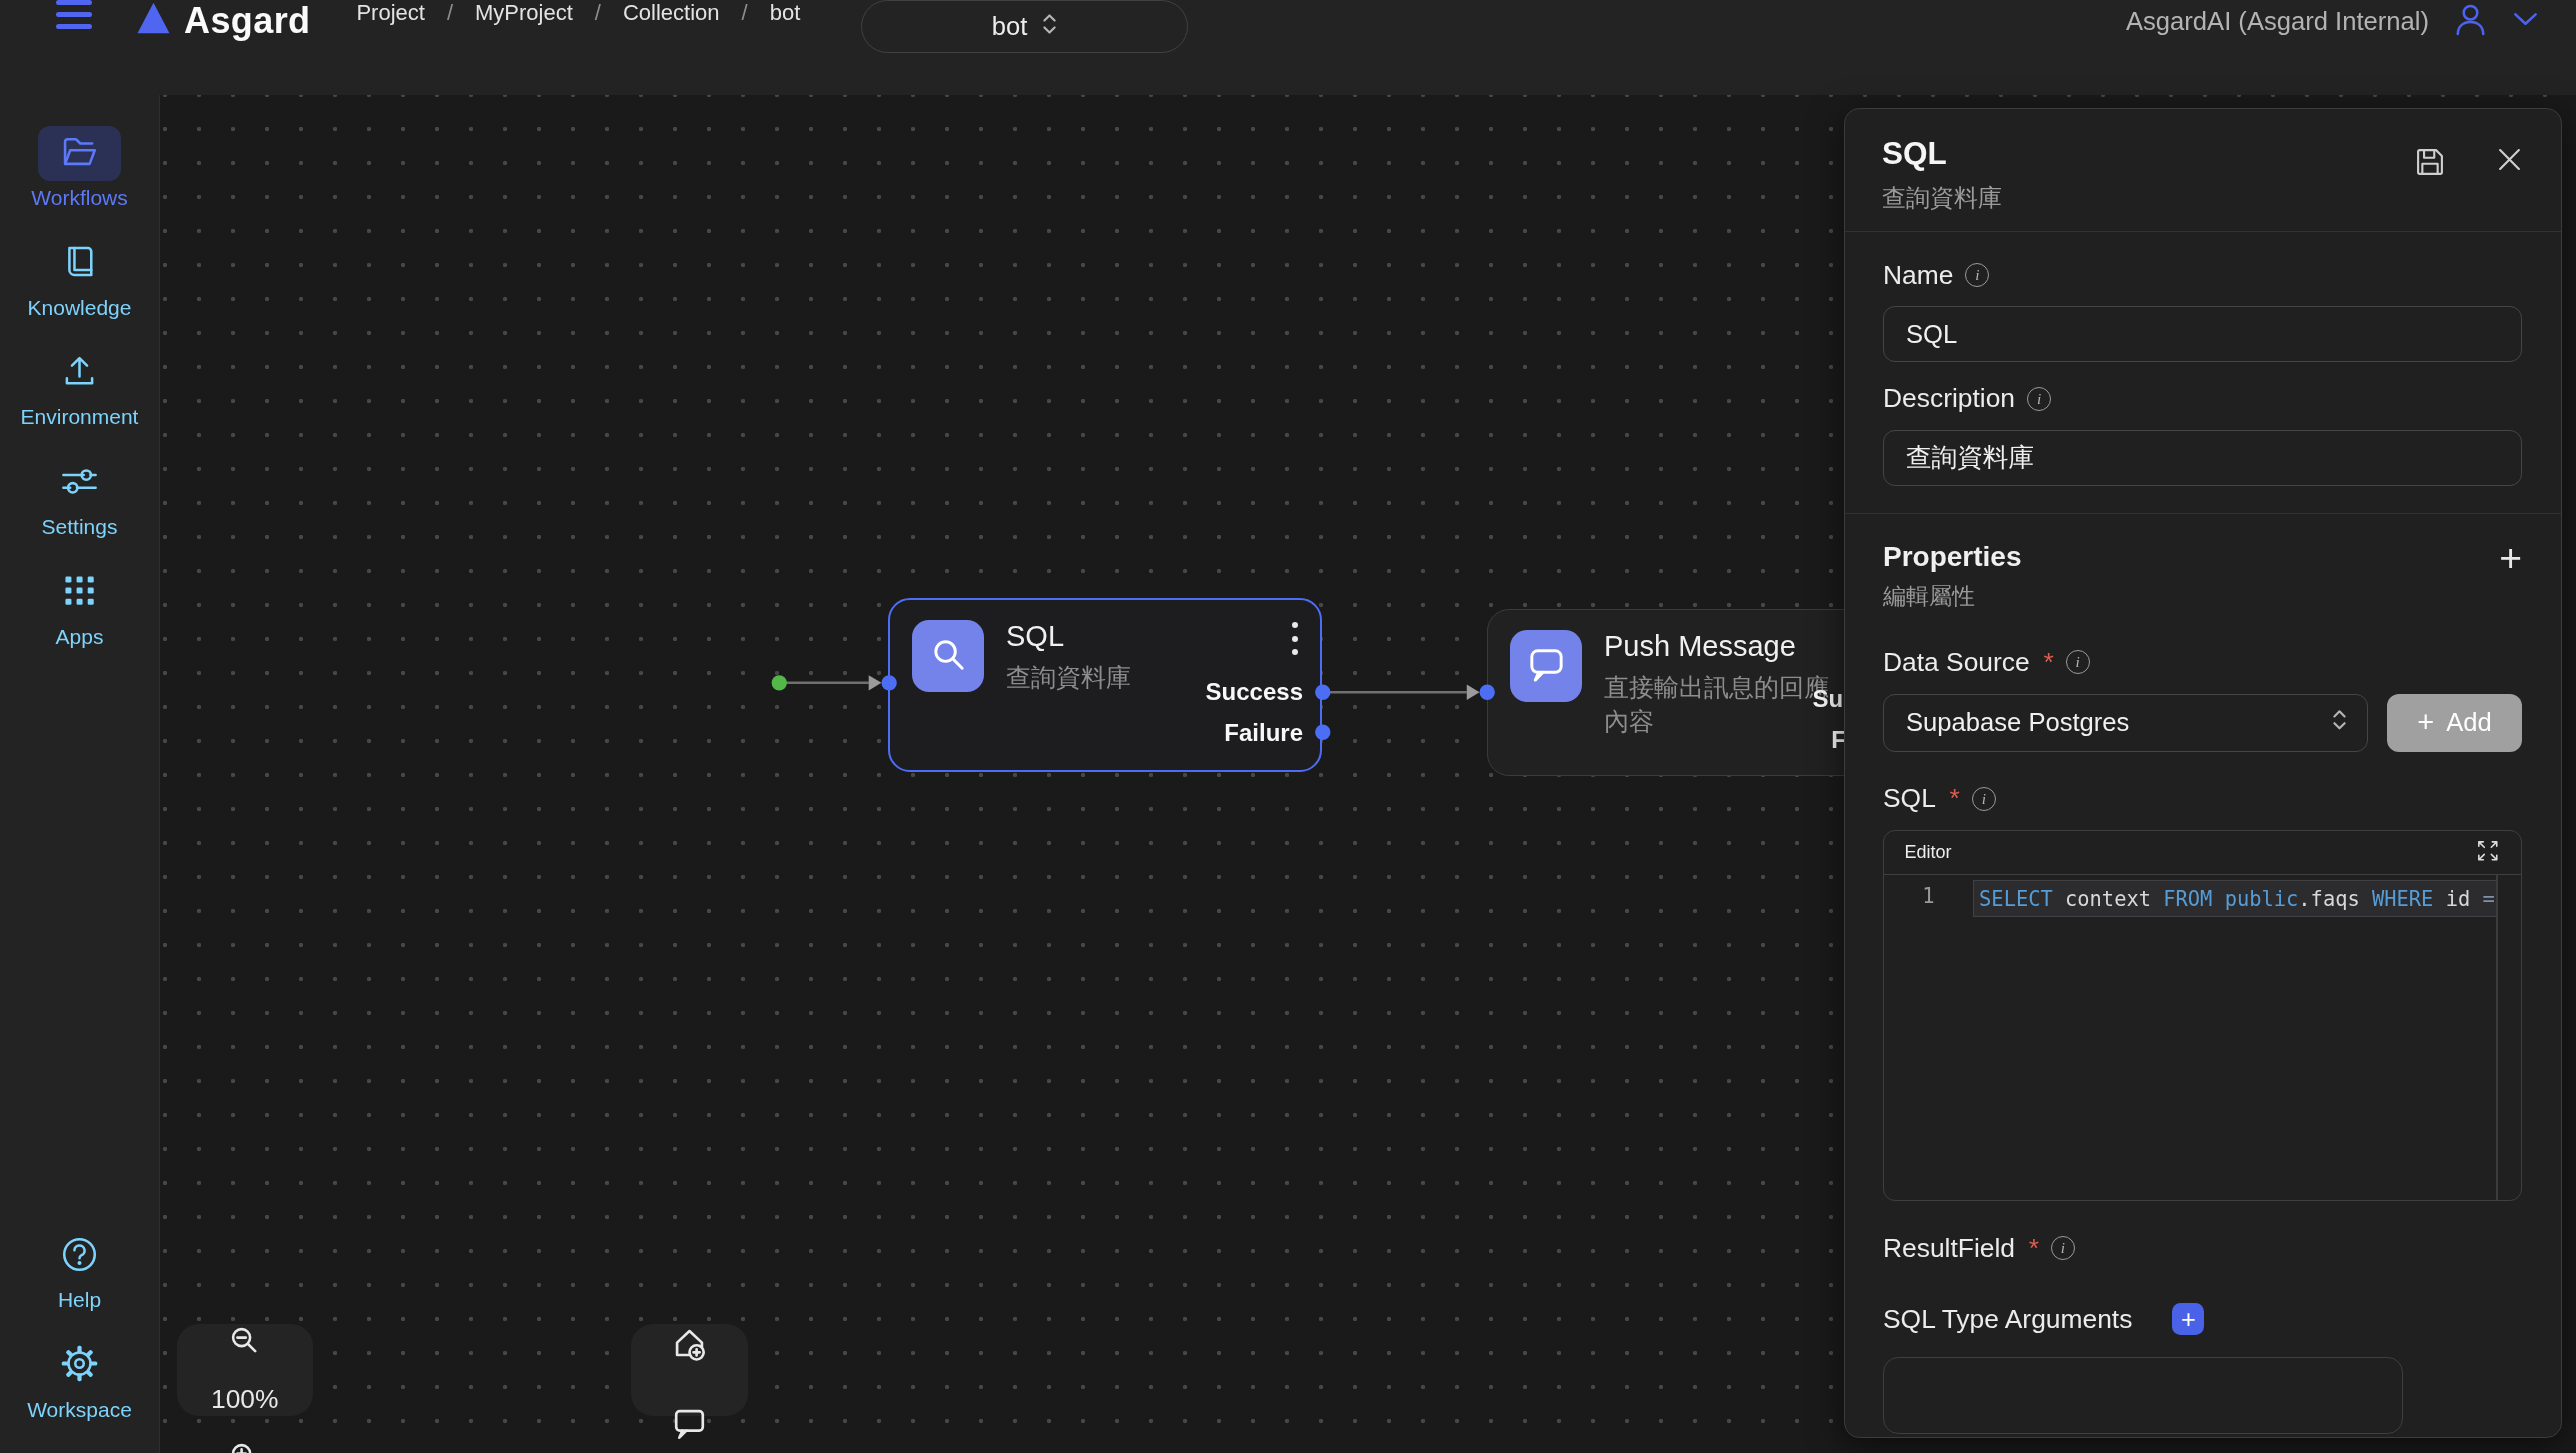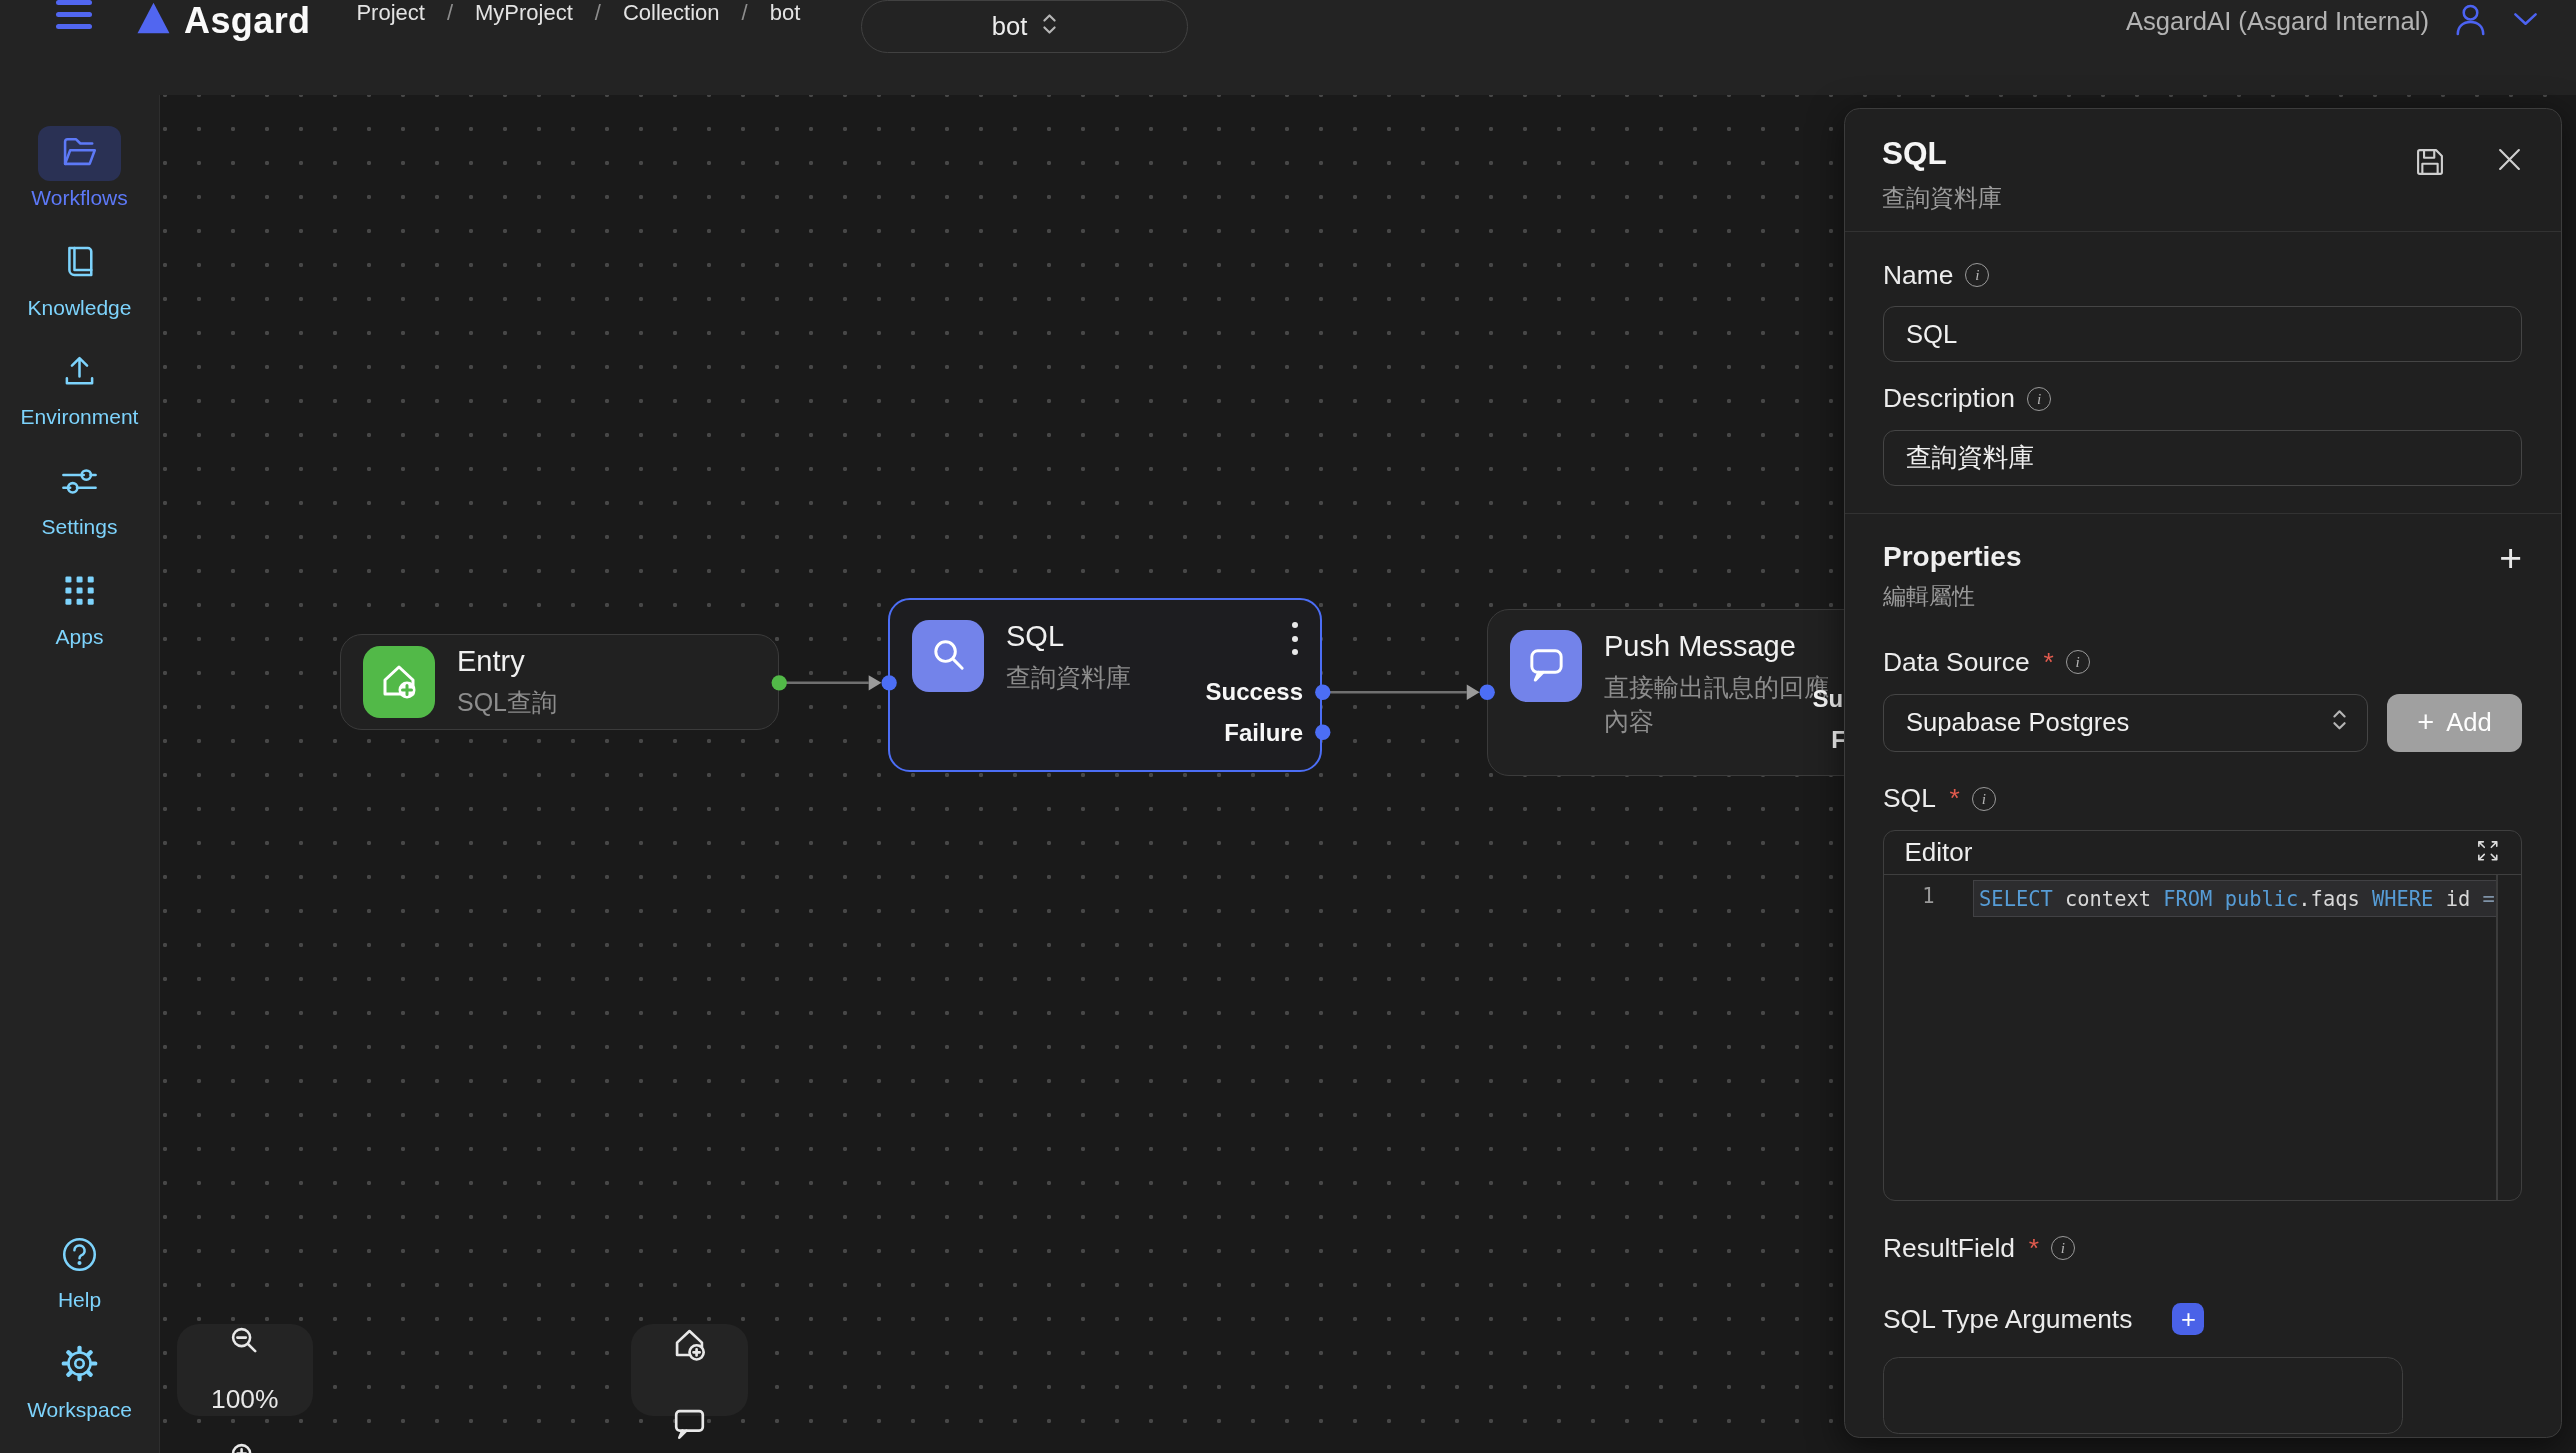--- a/index.html
+++ b/index.html
@@ -91,21 +91,21 @@
   .select { height:58px; border:1.7px solid #454545; border-radius:12px; display:flex; align-items:center;
     padding:0 19px 0 22px; font-size:25.6px; color:#f0f0f0; cursor:pointer; }
   .select .sp { flex:1; }
   .btn-add { width:135px; height:58px; border-radius:12px; background:#a0a0a0; color:#fdfdfd;
     display:flex; align-items:center; justify-content:center; gap:12px; font-size:25.6px; cursor:pointer; }
   .btn-add .pl { font-size:29px; font-weight:300; }
   .sql-block { margin-top:31px; }
   .editor { margin-top:15.3px; height:371px; border:1.7px solid #3f3f3f; border-radius:12px; overflow:hidden; position:relative; }
   .ed-head { height:44px; display:flex; align-items:center; justify-content:space-between;
     padding:0 20.4px; border-bottom:1.7px solid #3f3f3f; }
-  .ed-title { font-size:26px; color:#ededed; }
+  .ed-title { font-size:18px; color:#ededed; }
   .ed-body { position:relative; height:325px; font-family:"DejaVu Sans Mono","Liberation Mono",monospace; font-size:20.4px; }
   .gutter { position:absolute; left:0; top:0; bottom:0; width:89px; color:#9a9a9a; text-align:center; padding-top:8.5px; }
   .code-line { position:absolute; left:89px; right:24px; top:5.1px; height:37px; background:#2c2c2e;
     border:0.9px solid #414144; display:flex; align-items:center; padding-left:5.1px; white-space:pre; overflow:hidden; }
   .vline { position:absolute; right:23px; top:0; bottom:0; width:1.7px; background:#3c3c3c; }
   .tk-keyword { color:#569cd6; }
   .tk-plain { color:#d8d8d8; }
   .tk-operator { color:#7f93a8; }
   .rf-block { margin-top:31px; }
   .args-row { margin-top:39px; display:flex; align-items:center; gap:40px; }
@@ -267,35 +267,20 @@
               <circle class="st" cx="23" cy="23" r="5"></circle>
         </svg>
       </span>
         </div>
       <div class="lbl">Workspace</div>
     </div>
   </div>
 
   <div class="canvas">
 
-    <div class="node node-entry">
-      <div class="n-icon icon-green">
-          <span style="color:#fff">
-        <svg width="44" height="44" viewBox="0 0 44 44">
-              <path class="st" d="M8 21 L22 8 L36 21 V35 H8 Z" fill="none"></path>
-              <circle cx="30" cy="31" r="8.5" fill="#fff"></circle>
-              <path d="M30 26.5 v9 M25.5 31 h9" stroke="#52b948" stroke-width="3" stroke-linecap="round"></path>
-            </svg>
-      </span>
-        </div>
-      <div>
-        <div class="n-title">Entry</div>
-        <div class="n-sub">SQL查詢</div>
-      </div>
-    </div>
 
     <div class="node node-sql">
       <div class="n-head">
         <div class="n-icon icon-blue">
             <span style="color:#fff">
           <svg width="43" height="43" viewBox="0 0 44 44">
                 <circle class="st" cx="19" cy="19" r="10"></circle>
                 <path class="st" d="M27 27 L36 36"></path>
               </svg>
         </span>

